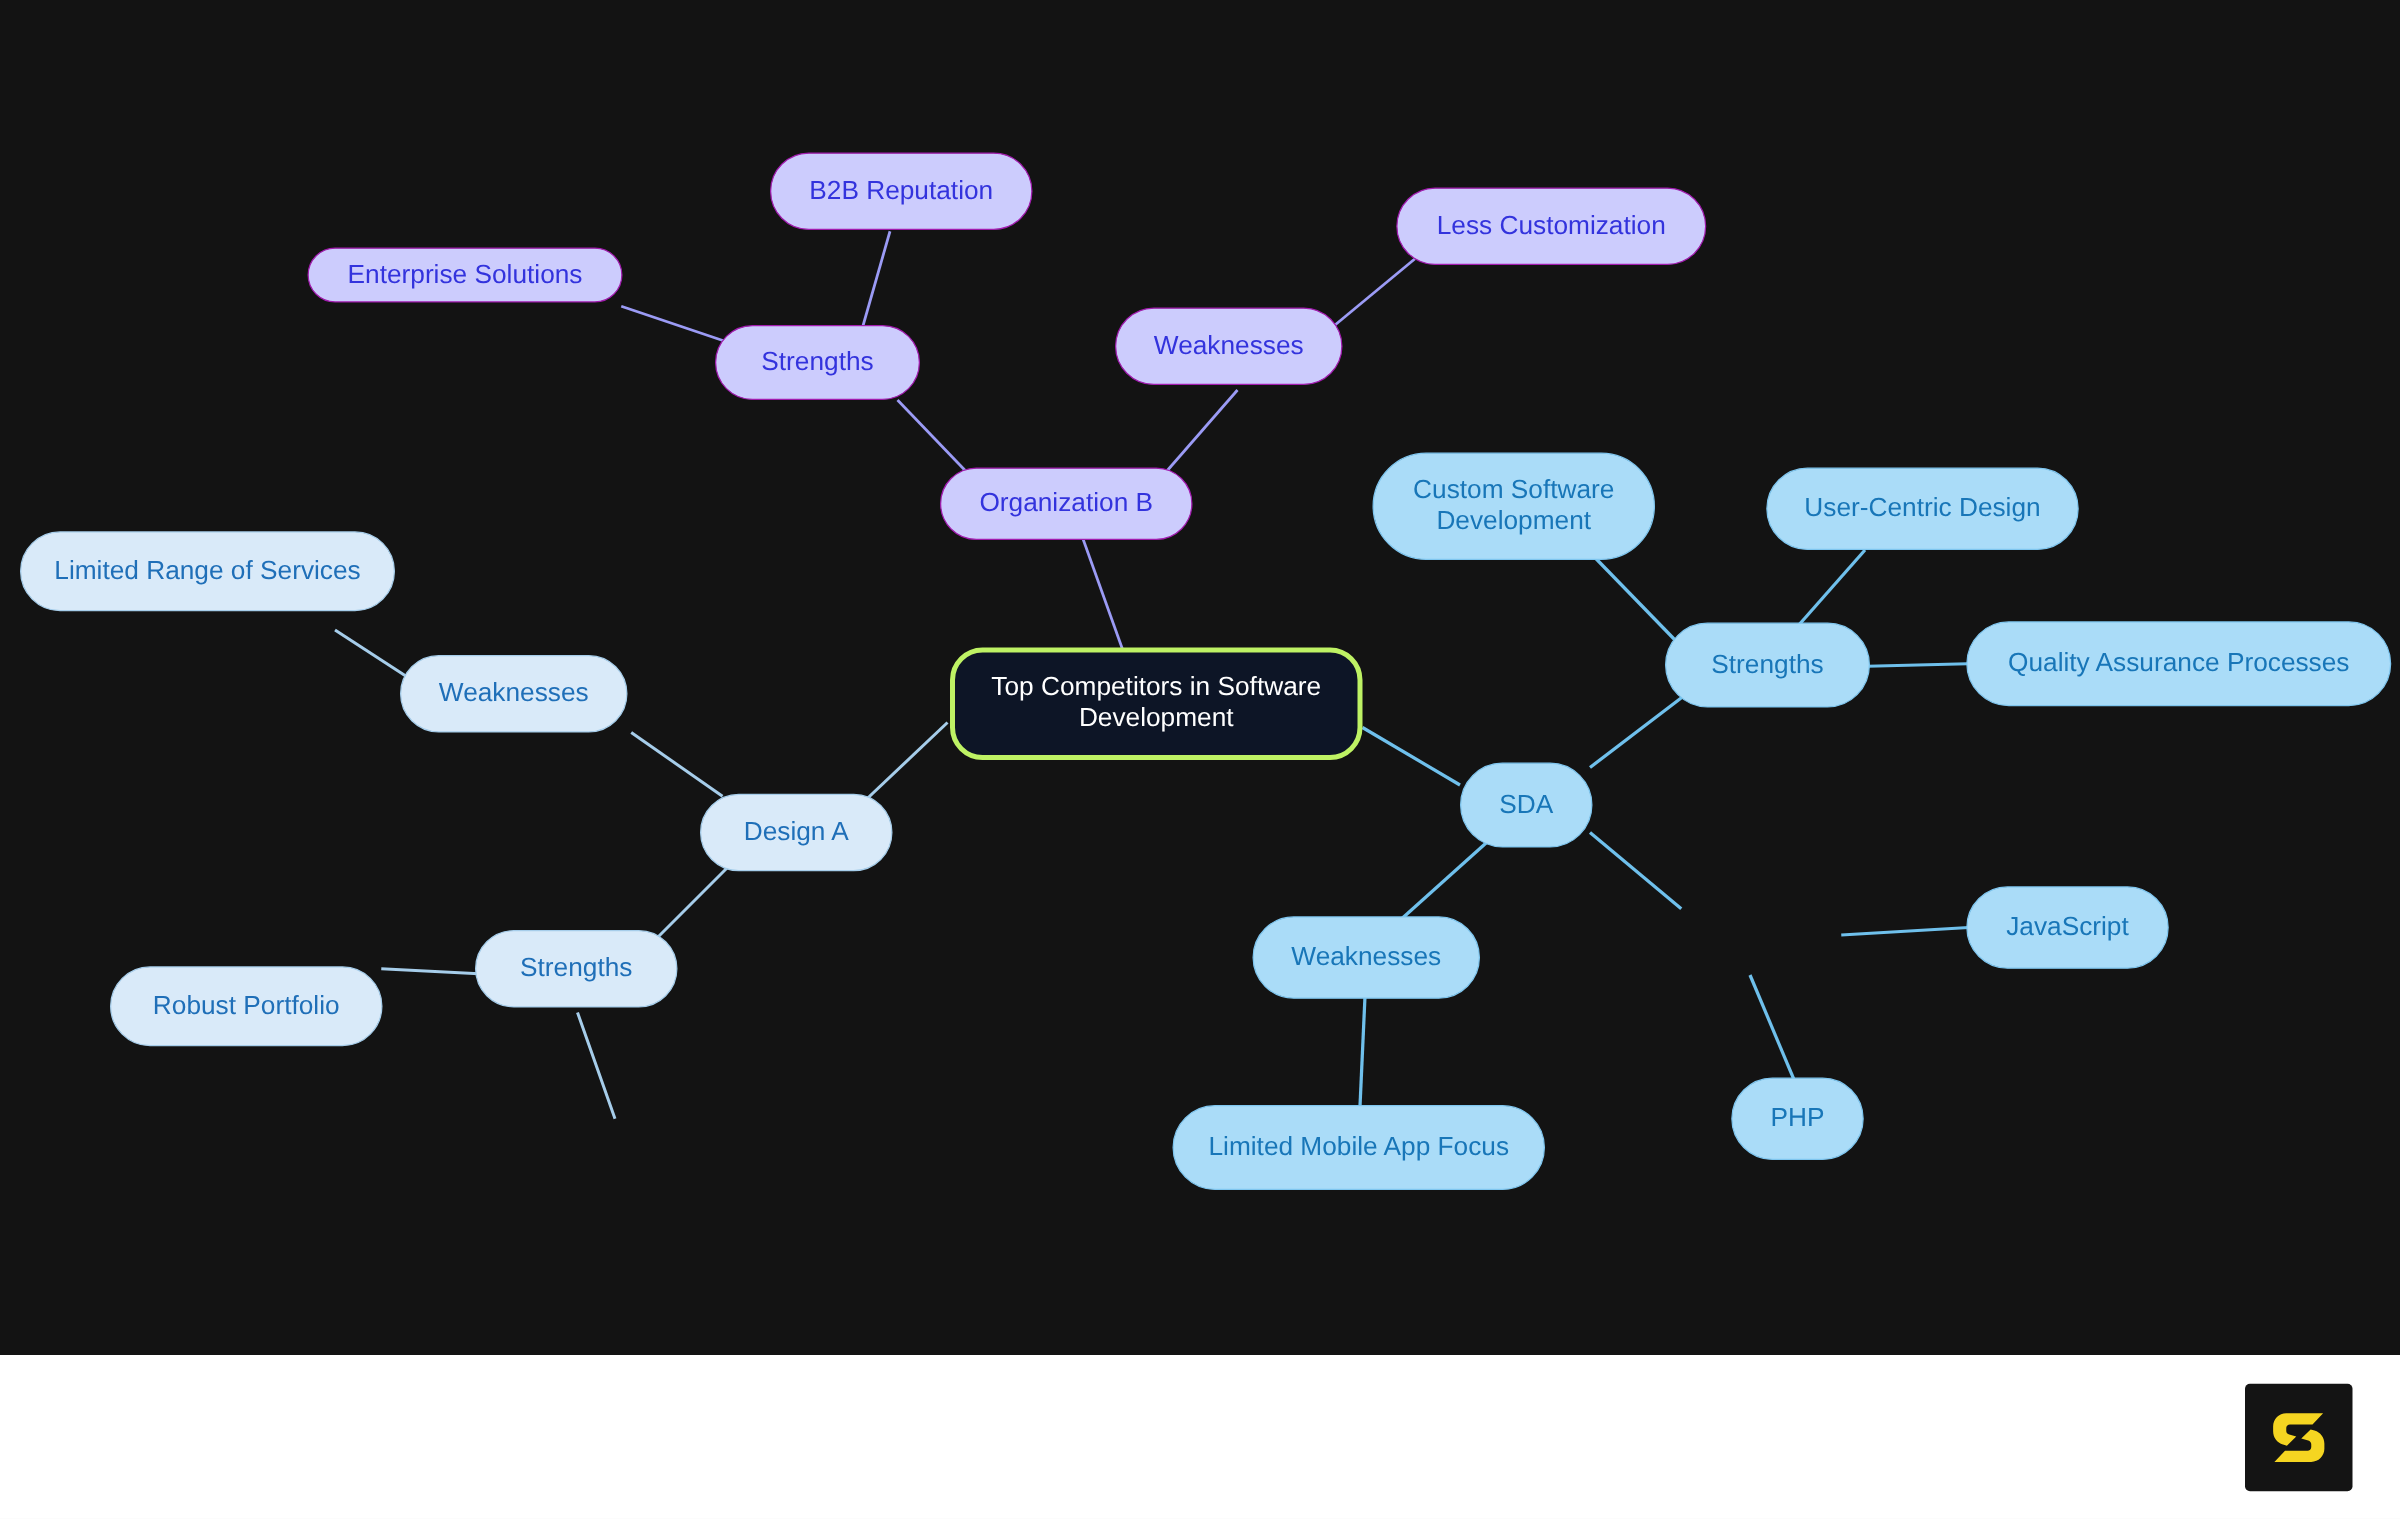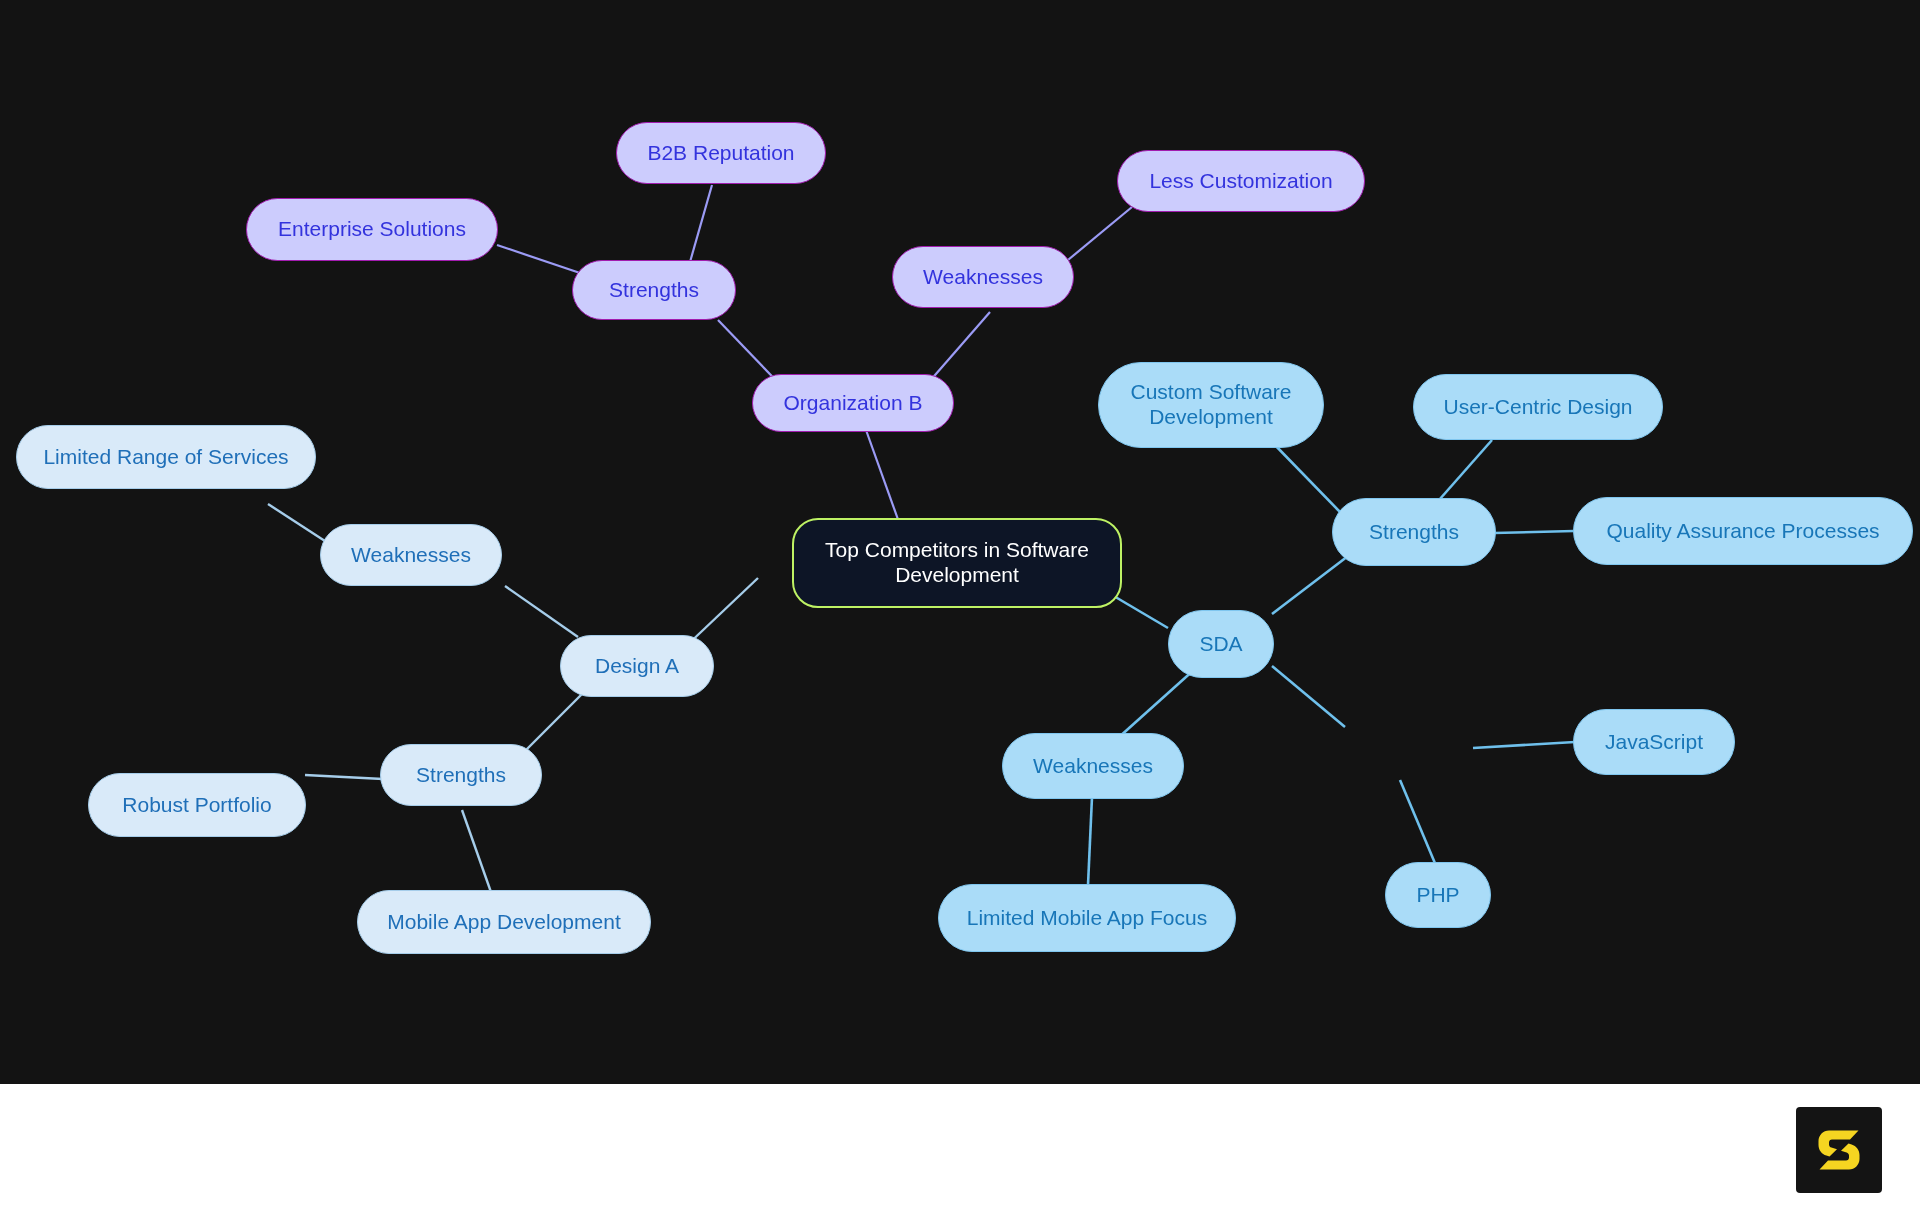--- a/index.html
+++ b/index.html
@@ -43,25 +43,24 @@
     justify-content: center;
     text-align: center;
     border-radius: 999px;
     line-height: 1.18;
     white-space: pre-line;
     z-index: 2;
   }
   .node-root {
     background: #0d1526;
     color: #ffffff;
-    border: 2px solid #bef264;
+    border: 4px solid #bef264;
     border-radius: 26px;
     font-size: 21px;
     padding: 0 22px;
-    margin-left: 32px;
   }
   .node-purple {
     background: #ccccfd;
     color: #3333dd;
     border: 1px solid #a21caf;
     font-size: 21px;
     padding: 0 20px;
   }
   .node-blue-pale {
     background: #d9eaf9;
@@ -127,39 +126,38 @@
       <line x1="1400" y1="780" x2="1437" y2="868" stroke="#6fc0ec" stroke-width="2.6"></line>
     </svg>
 
     <div class="node node-root" style="left:760px; top:518px; width:330px; height:90px;">Top Competitors in Software
 Development</div>
 
     <div class="node node-purple" style="left:752px; top:374px; width:202px; height:58px;">Organization B</div>
 
     <div class="node node-purple" style="left:572px; top:260px; width:164px; height:60px;">Strengths</div>
 
-    <div class="node node-purple" style="left:246px; top:198px; width:252px; height:63px;">Enterprise Solutions</div>
+    <div class="node node-purple" style="left:246px; top:198px; width:252px; height:44px;">Enterprise Solutions</div>
 
     <div class="node node-purple" style="left:616px; top:122px; width:210px; height:62px;">B2B Reputation</div>
 
     <div class="node node-purple" style="left:892px; top:246px; width:182px; height:62px;">Weaknesses</div>
 
     <div class="node node-purple" style="left:1117px; top:150px; width:248px; height:62px;">Less Customization</div>
 
     <div class="node node-blue-pale" style="left:560px; top:635px; width:154px; height:62px;">Design A</div>
 
     <div class="node node-blue-pale" style="left:320px; top:524px; width:182px; height:62px;">Weaknesses</div>
 
     <div class="node node-blue-pale" style="left:16px; top:425px; width:300px; height:64px;">Limited Range of Services</div>
 
     <div class="node node-blue-pale" style="left:380px; top:744px; width:162px; height:62px;">Strengths</div>
 
     <div class="node node-blue-pale" style="left:88px; top:741px; width:218px; height:64px;margin-top:32px;">Robust Portfolio</div>
 
-    <div class="node node-blue-pale" style="left:357px; top:890px; width:294px; height:64px;">Mobile App Development</div>
 
     <div class="node node-blue" style="left:1168px; top:610px; width:106px; height:68px;">SDA</div>
 
     <div class="node node-blue" style="left:1332px; top:498px; width:164px; height:68px;">Strengths</div>
 
     <div class="node node-blue" style="left:1098px; top:362px; width:226px; height:86px;">Custom Software
 Development</div>
 
     <div class="node node-blue" style="left:1413px; top:374px; width:250px; height:66px;">User-Centric Design</div>
 

